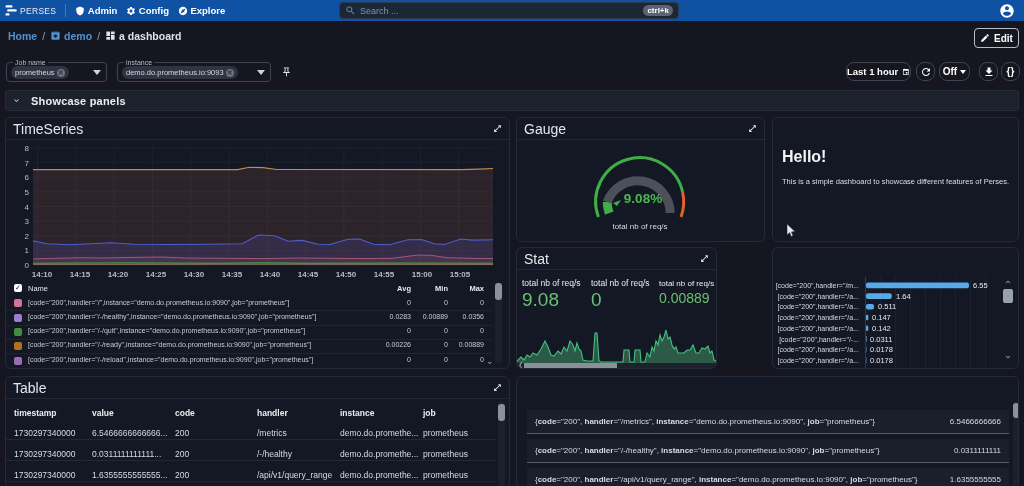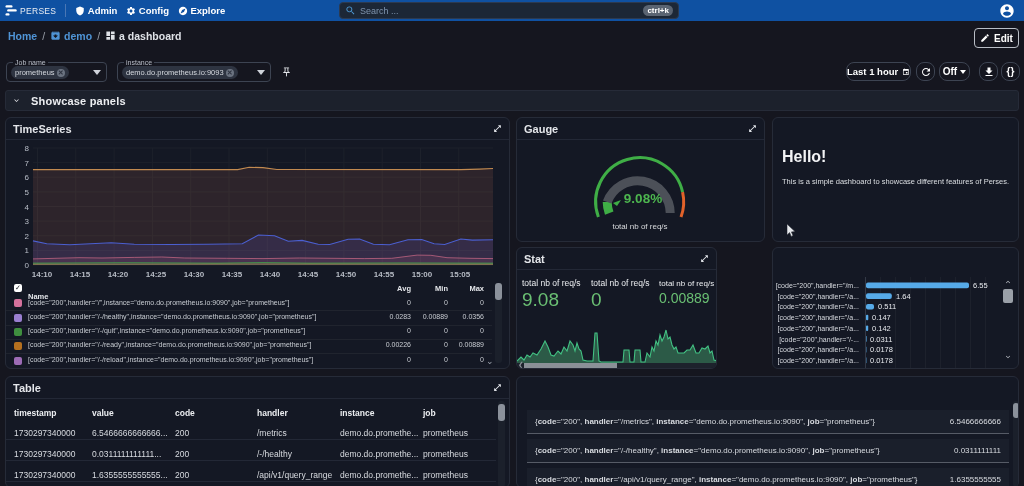--- a/index.html
+++ b/index.html
@@ -22,21 +22,21 @@
 .sellabel{position:absolute;top:-4px;left:6px;font-size:7px;color:#b9bec8;background:#15161f;padding:0 2px}
 .chip{position:absolute;top:3px;left:4px;height:13px;background:#2e3441;border-radius:7px;color:#d4d8de;font-size:7.5px;display:flex;align-items:center;padding:0 4px;gap:2px}
 .chipx{width:8px;height:8px;border-radius:50%;background:#6b7380;color:#2e3441;font-size:7px;line-height:8px;text-align:center;font-weight:bold}
 .selarrow{position:absolute;right:5px;top:7px;width:0;height:0;border-left:4px solid transparent;border-right:4px solid transparent;border-top:5px solid #cfd3da}
 .obtn{position:absolute;border:1px solid #3d4452;border-radius:8px;display:flex;align-items:center;justify-content:center;color:#fff;background:transparent}
 
 #secbar{position:absolute;left:5px;top:90px;width:1014px;height:21px;background:#1c212c;display:flex;align-items:center;border:1px solid #262b38;border-radius:3px}
 #secbar .title{font-size:11px;font-weight:bold;color:#eceef1;letter-spacing:0.2px}
 
 .panel{position:absolute;background:#141824;border:1px solid #262b38;border-radius:6px;overflow:hidden}
-.phead{height:22px;display:flex;align-items:center;padding:0 7px;font-size:11px;font-weight:bold;color:#e4e6ea;border-bottom:1px solid #232836;position:relative}
+.phead{height:22px;display:flex;align-items:center;padding:0 7px;font-size:14px;font-weight:normal;color:#e4e6ea;border-bottom:1px solid #232836;position:relative}
 .pexp{position:absolute;right:7px;top:6px;width:9px;height:9px}
 svg{display:block}
 </style>
 </head>
 <body>
 
 <div id="topbar">
   <svg width="12" height="11" viewBox="0 0 12 11" style="margin-left:5px">
     <rect x="0.5" y="0.2" width="7" height="2.4" rx="1.2" fill="#fff"></rect>
     <rect x="2.2" y="4.2" width="9.5" height="2.4" rx="1.2" fill="#fff"></rect>
@@ -181,21 +181,21 @@
         <text x="302" y="137">14:45</text>
         <text x="340" y="137">14:50</text>
         <text x="378" y="137">14:55</text>
         <text x="416" y="137">15:00</text>
         <text x="454" y="137">15:05</text>
     </g>
   </svg>
 
   <div style="position:absolute;left:0;top:165px;width:503px;height:85px;font-size:7.5px">
     <div style="position:absolute;left:8px;top:1px;width:8px;height:8px;background:#fff;border-radius:2px;text-align:center;line-height:8px;color:#15161f;font-size:7px">✓</div>
-    <span style="position:absolute;left:22px;top:9px;font-weight:bold;color:#e4e6ea">Name</span>
+    <span style="position:absolute;left:22px;top:1px;font-weight:normal;color:#e4e6ea">Name</span>
     <span style="position:absolute;left:355px;top:1px;width:50px;text-align:right;font-weight:bold;color:#e4e6ea">Avg</span>
     <span style="position:absolute;left:392px;top:1px;width:50px;text-align:right;font-weight:bold;color:#e4e6ea">Min</span>
     <span style="position:absolute;left:428px;top:1px;width:50px;text-align:right;font-weight:bold;color:#e4e6ea">Max</span>
     <div style="position:absolute;left:489px;top:0px;width:7px;height:80px;background:#1b202b;border-radius:3px"></div>
     <div style="position:absolute;left:489px;top:0px;width:7px;height:17px;background:#8b919b;border-radius:3px"></div>
   </div>
   <div style="position:absolute;left:0;top:179px;width:503px;font-size:7px;color:#c8ccd2">
     <div style="position:absolute;left:8px;top:2px;width:8px;height:8px;background:#d4719c;border-radius:2px"></div>
     <span style="position:absolute;left:22px;top:2px">[code="200",handler="/",instance="demo.do.prometheus.io:9090",job="prometheus"]</span>
     <span style="position:absolute;left:355px;top:2px;width:50px;text-align:right">0</span>

